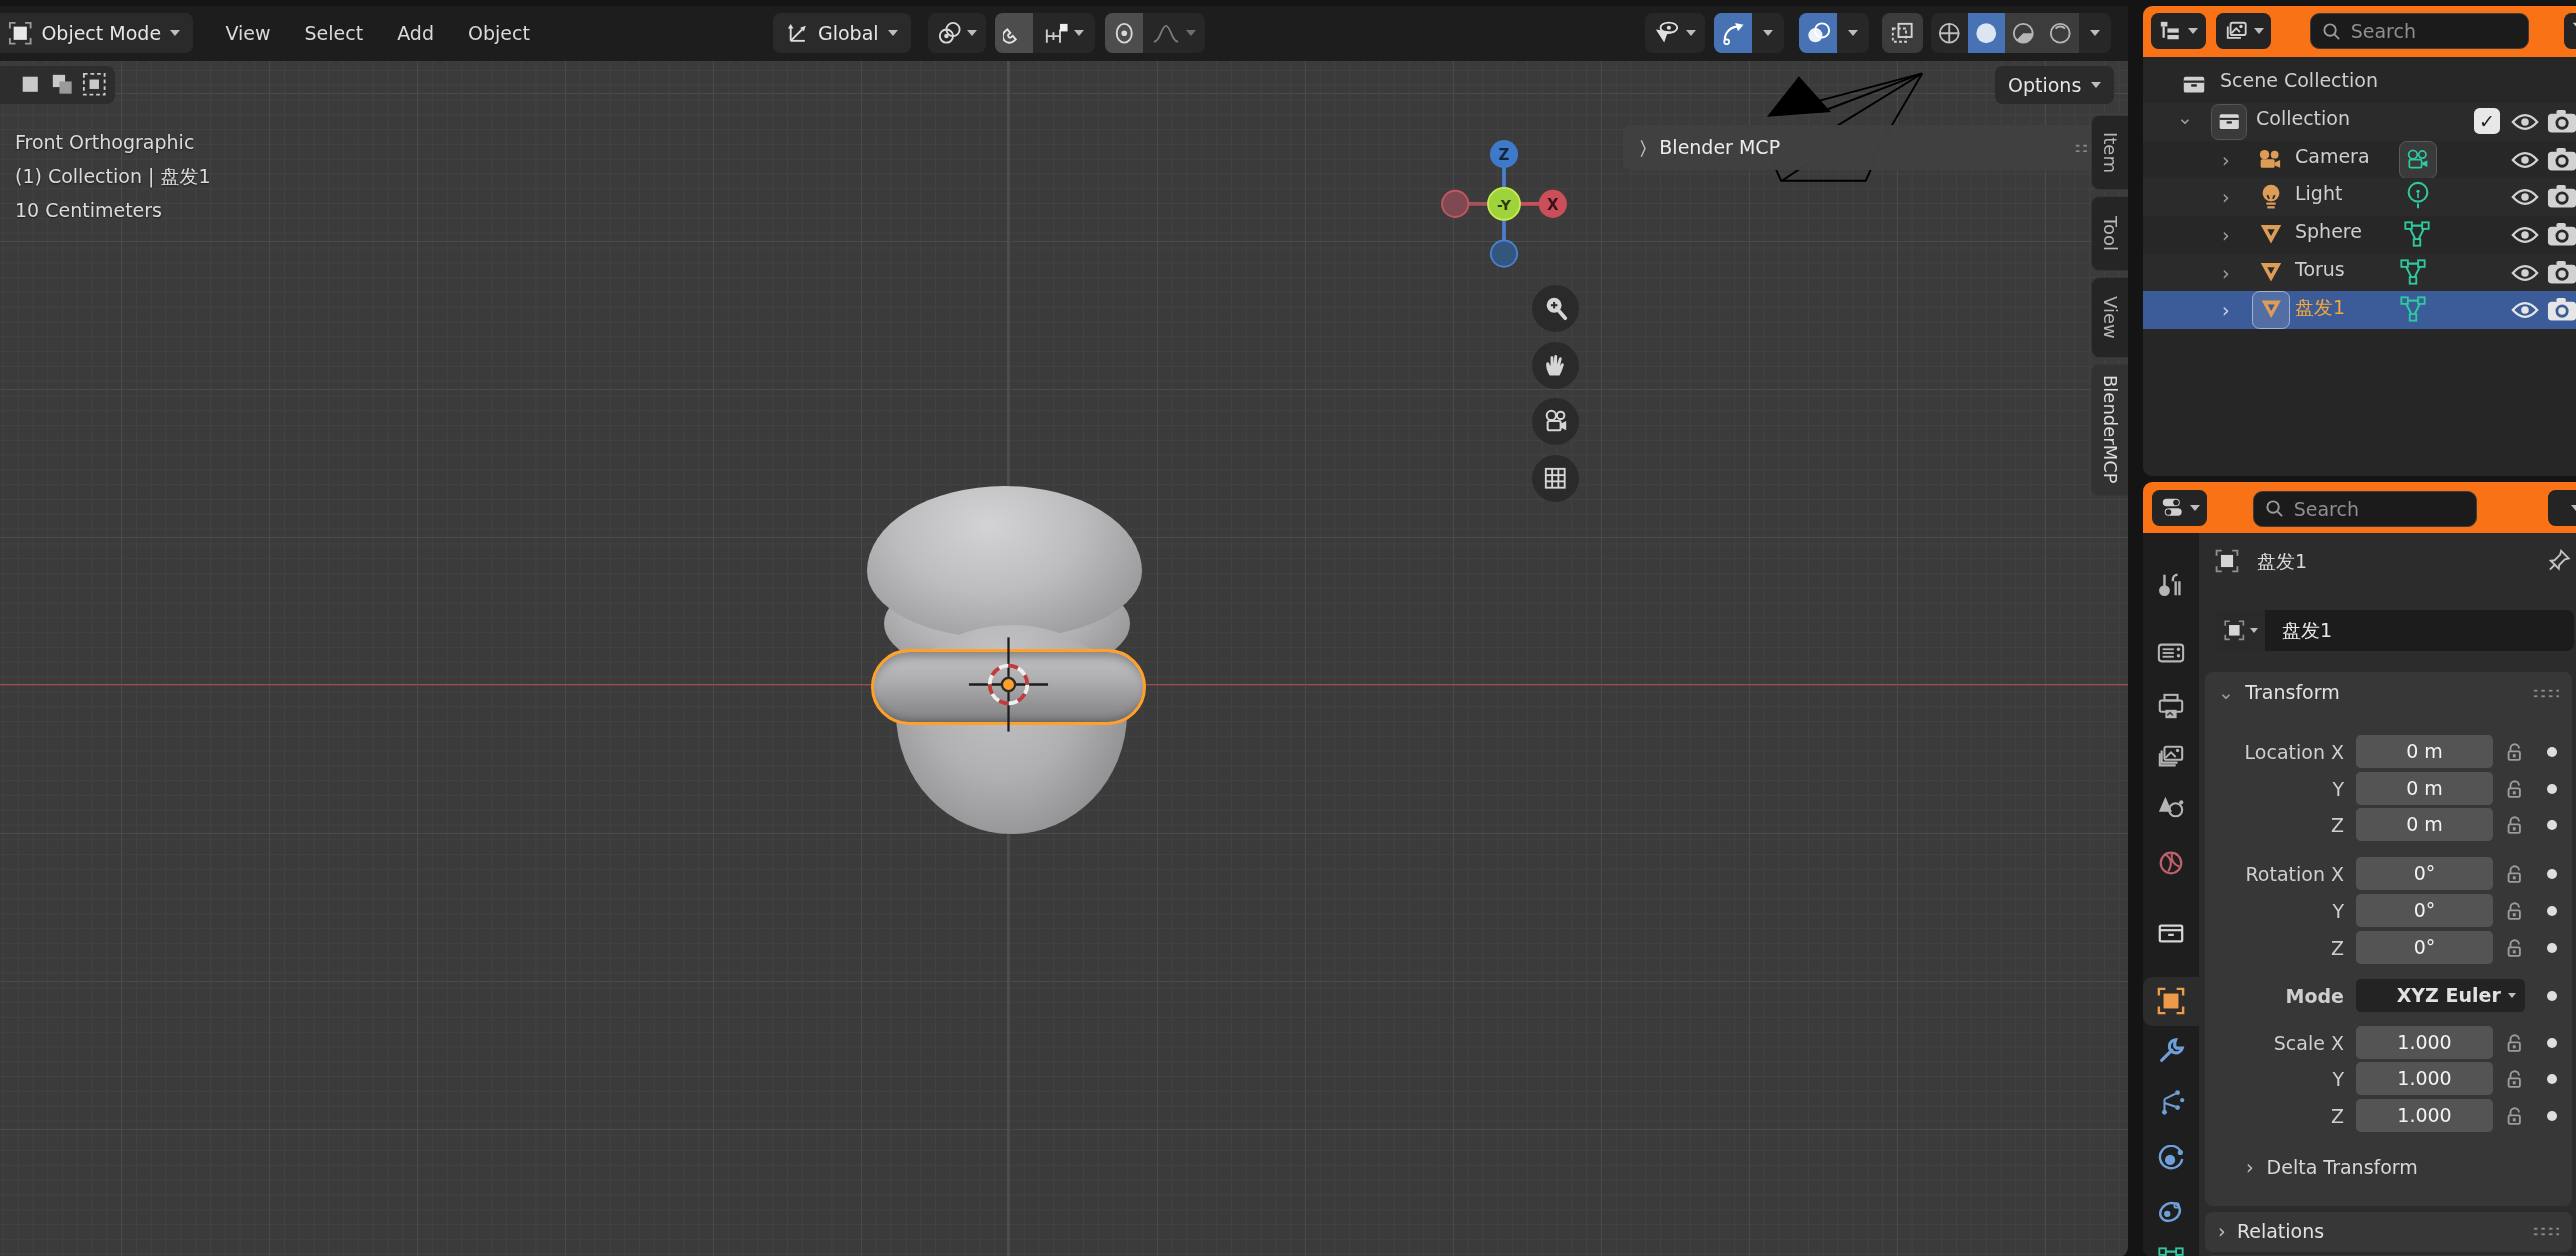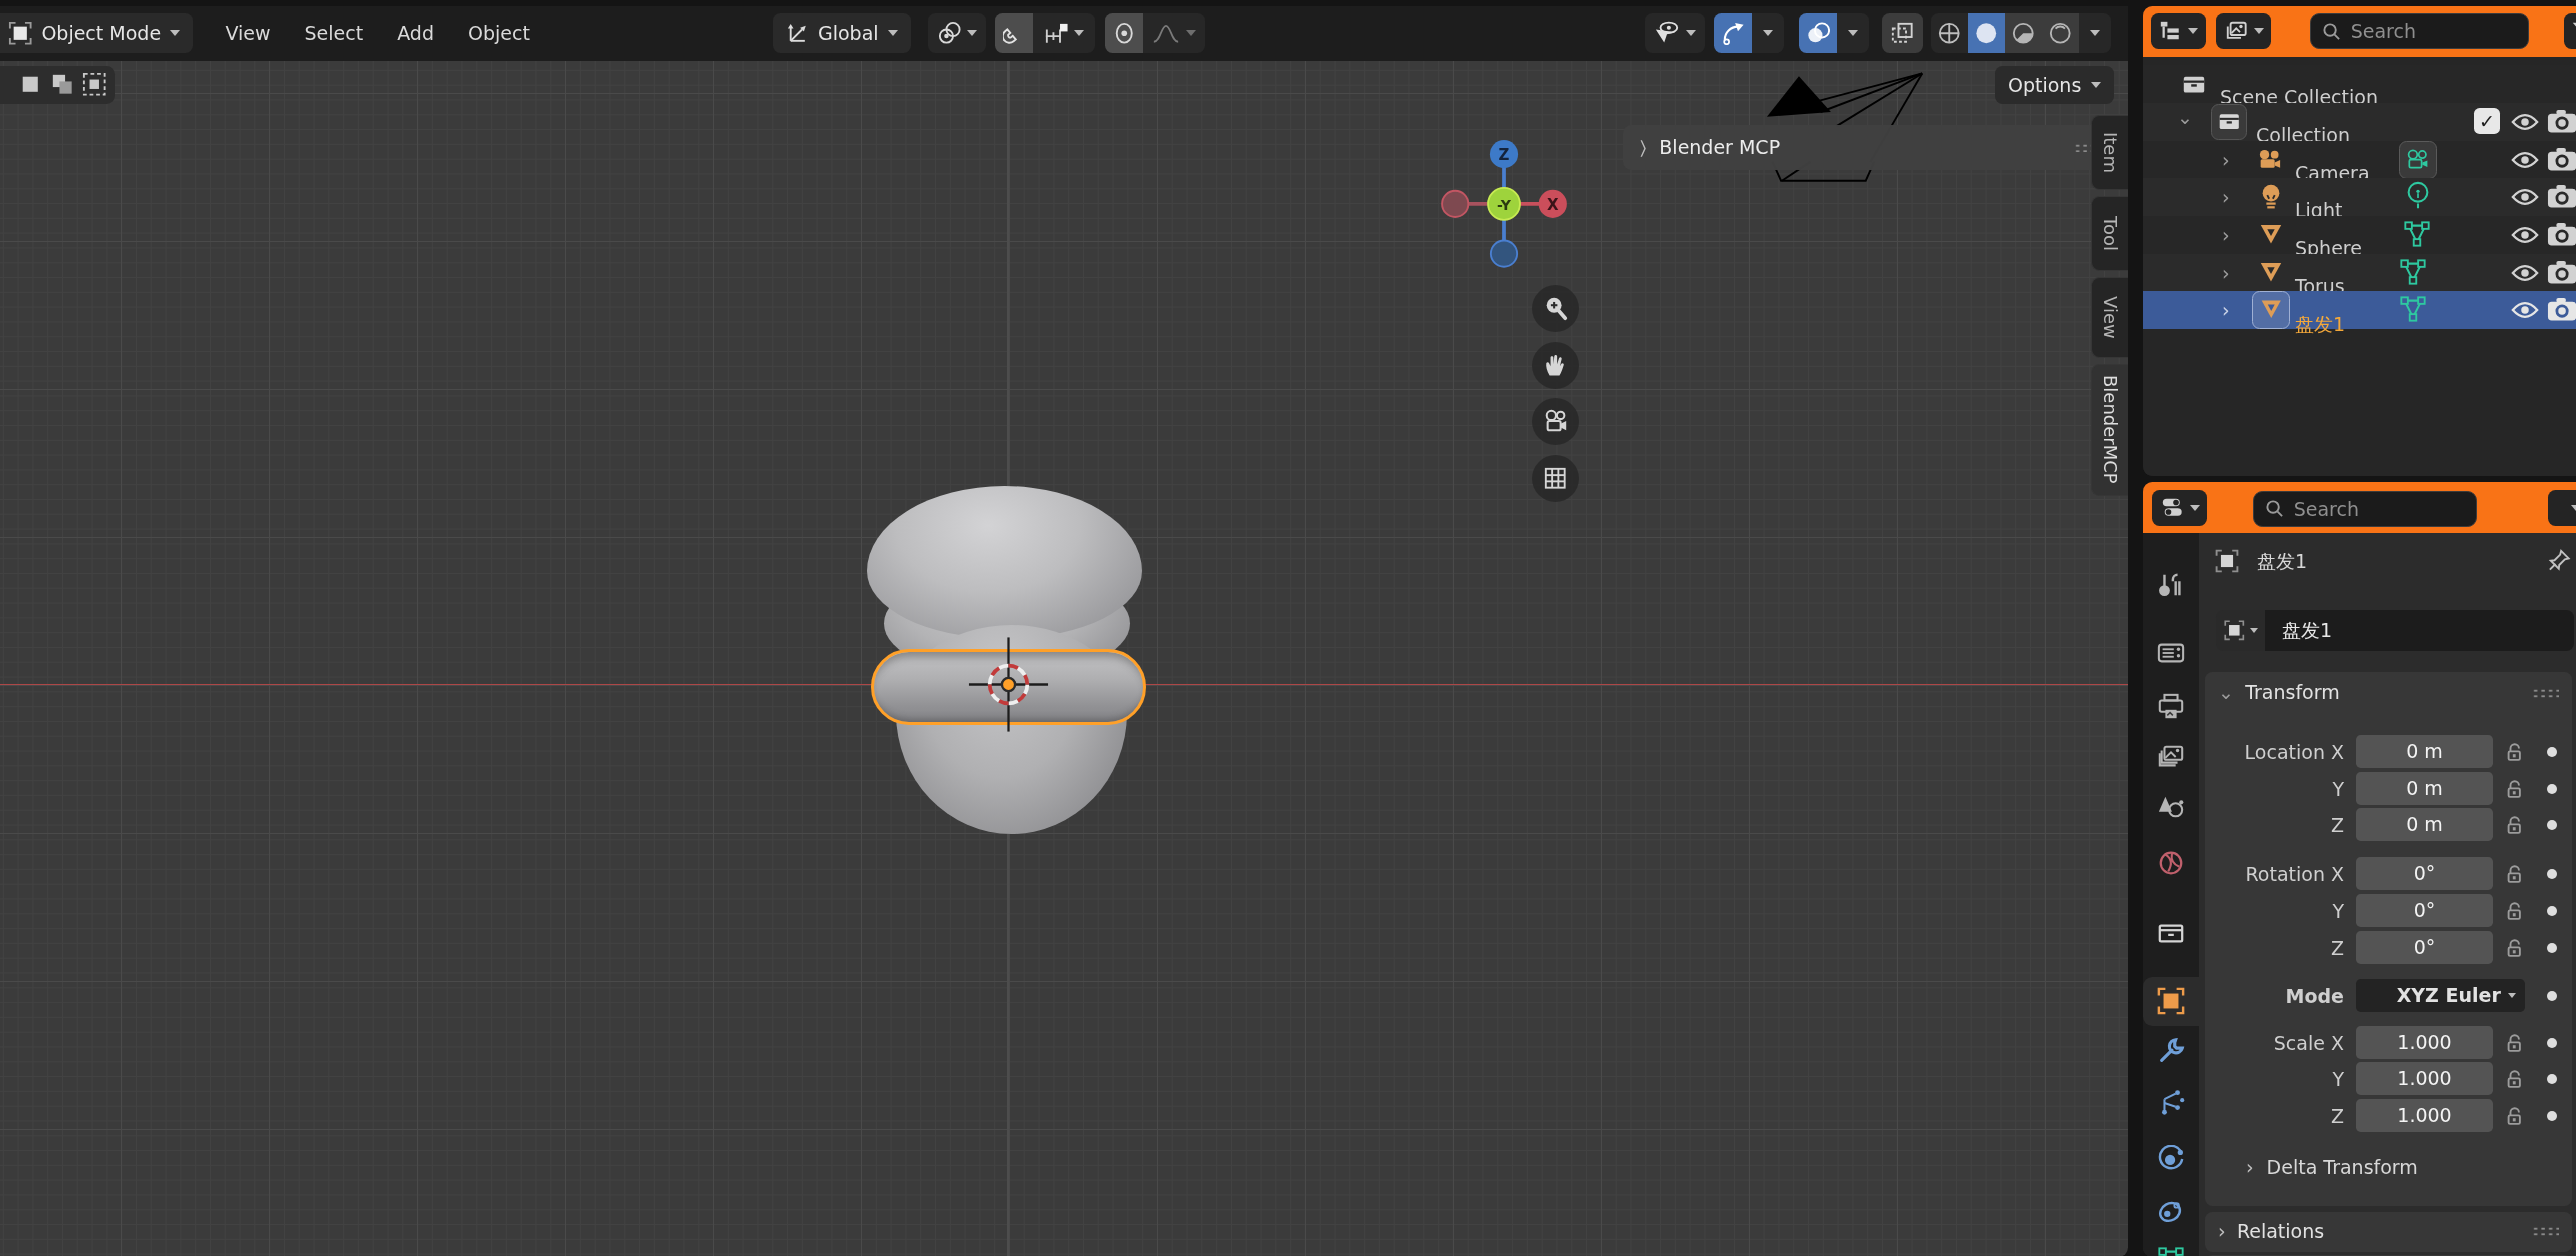--- a/index.html
+++ b/index.html
@@ -39,21 +39,21 @@
   .vtab.active{background:#323232;color:#dddddd;}
   
   #outliner{left:2143px;top:5.6px;width:433px;height:470px;background:#262626;border-radius:9.4px 0 0 9.4px;overflow:hidden;}
   #properties{left:2143px;top:482px;width:433px;height:775px;background:#2c2c2c;border-radius:9.4px 0 0 9.4px;overflow:hidden;}
   .ehead{position:absolute;left:0;top:0;right:0;height:51px;background:#f97316;}
   .searchbox{position:absolute;height:34px;background:#1b1b1b;border:0.9px solid #3c3c3c;border-radius:9.4px;
              display:flex;align-items:center;gap:9.4px;padding:0 11.3px;font-size:19px;color:#8f8f8f;}
   .iconbtn{position:absolute;height:36px;background:#242424;border-radius:7.5px;display:flex;
            align-items:center;gap:5.6px;padding:0 7.5px;}
   .orow{position:absolute;left:0;width:433px;height:38px;font-size:19px;color:#cfcfcf;}
-  .olabel{position:absolute;top:21px;}
+  .olabel{position:absolute;top:4px;}
   .exp{position:absolute;top:8.5px;font-size:19px;color:#9c9c9c;}
   
   #ptabs{position:absolute;left:0;top:51px;bottom:0;width:56px;background:#1e1e1e;}
   .ptab{position:absolute;left:14px;width:28px;height:28px;}
   .ptab-active{position:absolute;left:0;width:56px;height:49px;background:#2c2c2c;border-radius:9.4px 0 0 9.4px;}
   .panel{position:absolute;left:62px;width:367px;background:#373737;border-radius:7.5px;}
   .phead{font-size:19px;color:#e2e2e2;display:flex;align-items:center;gap:11.3px;padding:9.4px 13px;}
   .trow{position:absolute;left:0;width:367px;height:34px;}
   .tlabel{position:absolute;left:0;width:139px;text-align:right;font-size:19px;color:#cfcfcf;line-height:34px;}
   .tfield{position:absolute;left:151px;width:137px;height:33px;background:#545454;border-radius:4.7px;
@@ -257,20 +257,25 @@
     <svg width="24.5" height="24.5" viewBox="0 0 26 26">
       <rect x="3" y="3" width="13" height="13" fill="#c9c9c9"></rect>
       <rect x="10" y="10" width="13" height="13" fill="#9a9a9a"></rect>
     </svg>
     <svg width="24.5" height="24.5" viewBox="0 0 26 26">
       <rect x="2" y="2" width="22" height="22" fill="none" stroke="#c9c9c9" stroke-width="2" stroke-dasharray="4 3"></rect>
       <rect x="8" y="8" width="10" height="10" fill="#c9c9c9"></rect>
     </svg>
   </div>
 
+  <div class="abs" style="left:15px;top:119px;">
+    <div class="vinfo">Front Orthographic</div>
+    <div class="vinfo">(1) Collection | 盘发1</div>
+    <div class="vinfo">10 Centimeters</div>
+  </div>
 
   <div class="hbtn" style="position:absolute;left:1995px;top:60px;height:38px;background:#2b2b2b;">
     <span>Options</span>
     <span class="caret"></span>
   </div>
 
   <div class="abs" style="left:1623px;top:119px;width:461px;height:45px;background:rgba(64,64,64,.97);border-radius:8.5px;display:flex;align-items:center;padding:0 17px;gap:13px;">
     <span class="chev-r">〉</span>
     <span style="font-size:19px;color:#ececec;text-align:center;">Blender MCP</span>
     <div class="grip" style="margin-left:auto;"></div>

